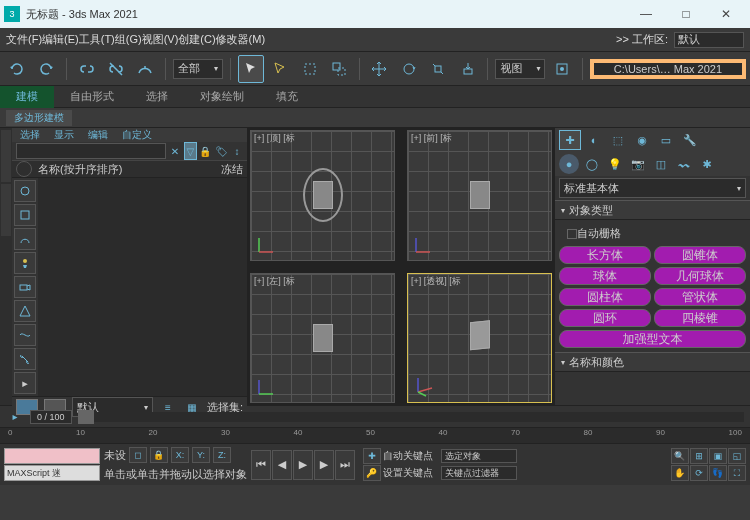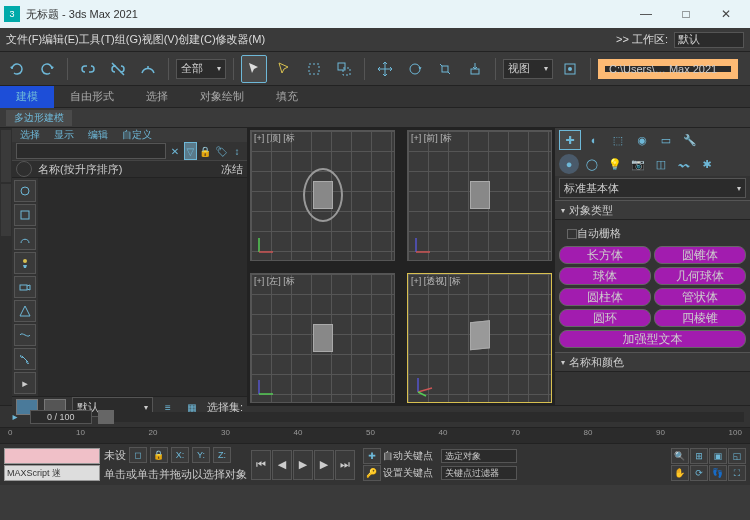--- a/index.html
+++ b/index.html
@@ -12,24 +12,24 @@
 .menubar span{color:#ddd;white-space:nowrap}
 .menubar .workzone{margin-left:auto;display:flex;align-items:center;gap:6px}
 .menubar .workzone input{background:#2b2b2b;border:1px solid #555;color:#ccc;width:70px;height:16px;padding:0 3px}
 .toolbar1{height:34px;background:#3a3a3a;display:flex;align-items:center;padding:0 4px;gap:4px;border-bottom:1px solid #222}
 .tbtn{width:26px;height:28px;display:flex;align-items:center;justify-content:center;border-radius:2px;color:#6eb8d8}
 .tbtn svg{width:16px;height:16px}
 .tbtn.on{background:#4a4a4a;border:1px solid #6eb8d8}
 .sep{width:1px;height:22px;background:#555;margin:0 3px}
 .dd{background:#2b2b2b;border:1px solid #555;height:20px;padding:0 4px;display:flex;align-items:center;min-width:50px}
 .dd::after{content:"▾";margin-left:auto;font-size:8px}
-.path-box{background:#2b2b2b;border:7px solid #fdba74;height:20px;padding:0 4px;display:flex;align-items:center;min-width:140px;flex:0 0 auto}
+.path-box{background:#2b2b2b;border:4px solid #fdba74;height:20px;padding:0 20px;display:flex;align-items:center;min-width:140px;flex:0 0 auto}
 .ribbon-tabs{height:22px;background:#333;display:flex;align-items:center;border-bottom:1px solid #222}
 .rtab{padding:0 16px;height:22px;display:flex;align-items:center;color:#aaa}
-.rtab.active{background:#1d4ed8;color:#6eb8d8}
+.rtab.active{background:#14532d;color:#6eb8d8}
 .subribbon{height:20px;background:#3a3a3a;display:flex;align-items:center;padding:0 6px;border-bottom:1px solid #222}
 .subribbon .stab{background:#4a4a4a;padding:1px 8px;color:#6eb8d8;font-size:10px}
 .main{display:flex;height:277px}
 .left{width:12px;background:#2e2e2e;display:flex;flex-direction:column;gap:2px;padding:2px 0;align-items:center}
 .left .ltab{width:10px;height:52px;background:#3a3a3a}
 .scene-panel{width:236px;background:#333;display:flex;flex-direction:column;border-right:1px solid #222}
 .sp-tabs{height:20px;display:flex;align-items:center;padding:0 8px;gap:14px;background:#3a3a3a}
 .sp-tabs span{color:#6eb8d8;font-size:10px}
 .sp-search{height:24px;display:flex;align-items:center;padding:0 4px;gap:3px;background:#333}
 .sp-search input{flex:1;background:#2b2b2b;border:1px solid #555;height:16px;color:#ccc;padding:0 3px}
@@ -63,21 +63,21 @@
 .cmd-icons .ci2.active{background:#4a5a6a;border-radius:50%}
 .cmd-dd{margin:2px 4px}
 .rollout-h{height:20px;background:#3a3a3a;display:flex;align-items:center;padding:0 6px;border-top:1px solid #555;border-bottom:1px solid #222}
 .rollout-h::before{content:"▾";margin-right:4px;font-size:8px}
 .rollout-body{padding:4px;display:flex;flex-direction:column;gap:3px}
 .autogrid{display:flex;align-items:center;padding:2px 8px;color:#888}
 .autogrid .cb{width:10px;height:10px;border:1px solid #666}
 .btn-row{display:flex;gap:3px}
 .obj-btn{flex:1;height:18px;background:#a21caf;border:1px solid #666;display:flex;align-items:center;justify-content:center;font-size:12px;border-radius:8px}
 .timeslider{height:22px;background:#333;display:flex;align-items:center;padding:0 6px;gap:6px;border-top:1px solid #222}
-.timeslider .tbox{background:#2b2b2b;border:1px solid #555;padding:0 16px;height:14px;font-size:9px;display:flex;align-items:center}
+.timeslider .tbox{background:#2b2b2b;border:1px solid #555;padding:0 6px;height:14px;font-size:9px;display:flex;align-items:center}
 .timeslider .track{flex:1;height:10px;background:#2b2b2b;position:relative}
 .timeslider .track .thumb{position:absolute;left:0;top:-2px;width:16px;height:14px;background:#666}
 .timeline{height:16px;background:#2b2b2b;position:relative;border-top:1px solid #222}
 .timeline .ticks{display:flex;justify-content:space-between;padding:0 8px}
 .timeline .ticks span{font-size:8px;color:#999}
 .statusbar{height:42px;background:#333;display:flex;align-items:center;padding:0 4px;gap:4px;border-top:1px solid #222}
 .mx-boxes{display:flex;flex-direction:column;gap:1px}
 .mx-box{width:96px;height:16px;background:#ddd;border:1px solid #999;color:#333;font-size:9px;padding:0 2px;display:flex;align-items:center}
 .mx-box.pink{background:#f0c0c8}
 .status-mid{flex:0 0 auto;display:flex;flex-direction:column;gap:1px}

